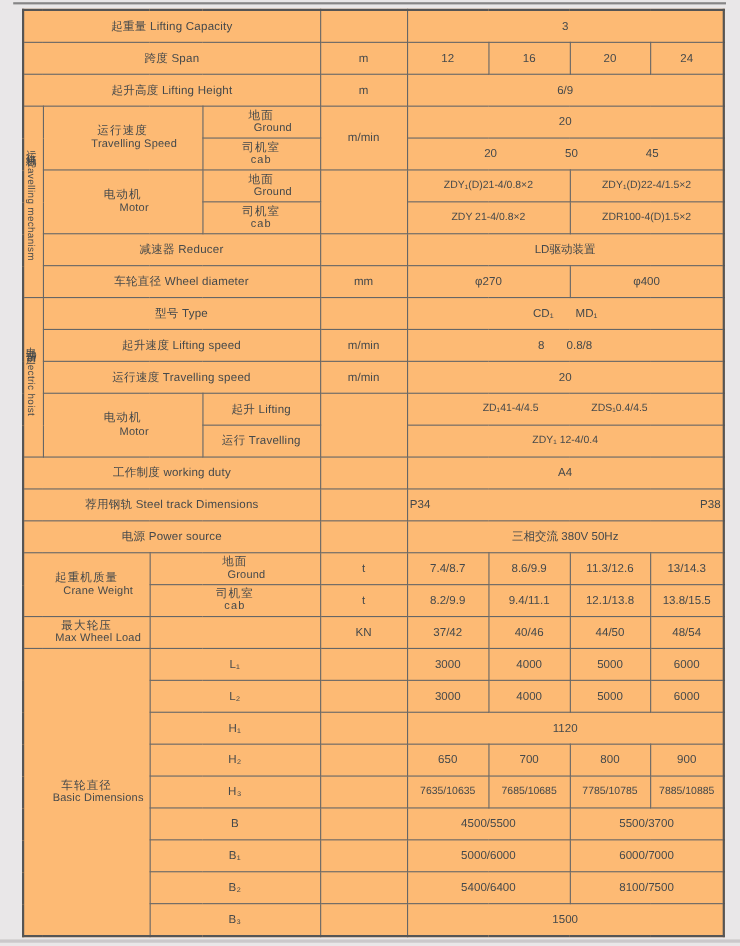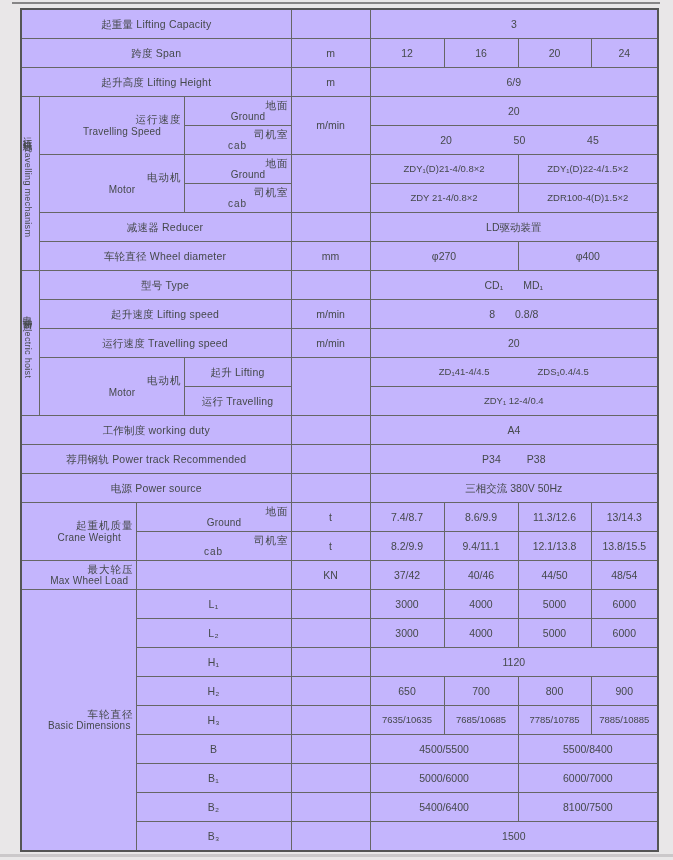--- a/index.html
+++ b/index.html
@@ -8,46 +8,46 @@
     background:#e9e7e8;
     font-family:"Liberation Sans","DejaVu Sans",sans-serif;
     color:#45494b;
     -webkit-font-smoothing:antialiased;
   }
   .top-rule{position:absolute;left:12px;top:2px;width:648px;height:2px;background:#6d6d6d;opacity:.8;}
   .bottom-shadow{position:absolute;left:0;top:854px;width:673px;height:3px;background:#c3c0c2;opacity:.8;}
   table.spec{
     position:absolute;left:20px;top:8px;width:637px;
     border-collapse:collapse;table-layout:fixed;
-    background:#c4b5fd;
+    background:#fdba74;
     border:2px solid #555555;
   }
   td{
     border:1px solid #666666;
     height:28px;padding:0 2px;
     text-align:center;vertical-align:middle;
     font-size:10.5px;line-height:1.2;
     overflow:hidden;white-space:nowrap;
   }
   .lbl{font-size:10.5px;letter-spacing:.2px;}
-  .cn{display:block;font-size:10.5px;letter-spacing:1px;text-align:right;}
+  .cn{display:block;font-size:10.5px;letter-spacing:1px;}
   .en{display:block;font-size:10px;letter-spacing:.2px;padding-left:21px;}
   .cab-en{display:block;font-size:10px;letter-spacing:1px;}
   .unit{font-size:10.5px;}
   .val{font-size:10.5px;}
   .val-sm{font-size:9.5px;}
   .vstrip{padding:0;}
   .vstrip .vwrap{
     display:flex;align-items:center;justify-content:center;height:100%;
     writing-mode:vertical-rl;
   }
   .vstrip .vcn{text-orientation:upright;font-size:9.5px;letter-spacing:2px;}
   .vstrip .ven{text-orientation:mixed;font-size:9px;margin-top:7px;letter-spacing:.3px;}
   .pair{display:flex;justify-content:center;gap:20px;}
-  .pair-n{display:flex;justify-content:center;gap:26px;}
+  .pair-n{display:flex;justify-content:space-between;gap:26px;}
   .pair-w{display:flex;justify-content:center;gap:48px;font-size:9.5px;text-align:center;}
   .trio{position:relative;height:28px;}
   .trio span{position:absolute;top:50%;transform:translate(-50%,-50%);}
   .trio .p1{left:26%;} .trio .p2{left:52%;} .trio .p3{left:78%;}
 </style>
 </head>
 <body>
 
 <div class="top-rule"></div>
 <div class="bottom-shadow"></div>
@@ -210,21 +210,21 @@
     <td colspan="4" class="val-sm">ZDY₁ 12-4/0.4</td>
   </tr>
 
   <tr>
     <td colspan="4" class="lbl">工作制度 working duty</td>
     <td class="unit"></td>
     <td colspan="4" class="val">A4</td>
   </tr>
 
   <tr>
-    <td colspan="4" class="lbl">荐用钢轨 Power track Recommended</td>
+    <td colspan="4" class="lbl">荐用钢轨 Steel track Dimensions</td>
     <td class="unit"></td>
     <td colspan="4" class="val">
       <div class="pair-n">
         <span>P34</span>
         <span>P38</span>
       </div>
     </td>
   </tr>
 
   <tr>
@@ -317,21 +317,21 @@
     <td class="val-sm">7635/10635</td>
     <td class="val-sm">7685/10685</td>
     <td class="val-sm">7785/10785</td>
     <td class="val-sm">7885/10885</td>
   </tr>
 
   <tr>
     <td colspan="2" class="lbl">B</td>
     <td class="unit"></td>
     <td colspan="2" class="val">4500/5500</td>
-    <td colspan="2" class="val">5500/8400</td>
+    <td colspan="2" class="val">5500/3700</td>
   </tr>
 
   <tr>
     <td colspan="2" class="lbl">B₁</td>
     <td class="unit"></td>
     <td colspan="2" class="val">5000/6000</td>
     <td colspan="2" class="val">6000/7000</td>
   </tr>
 
   <tr>

